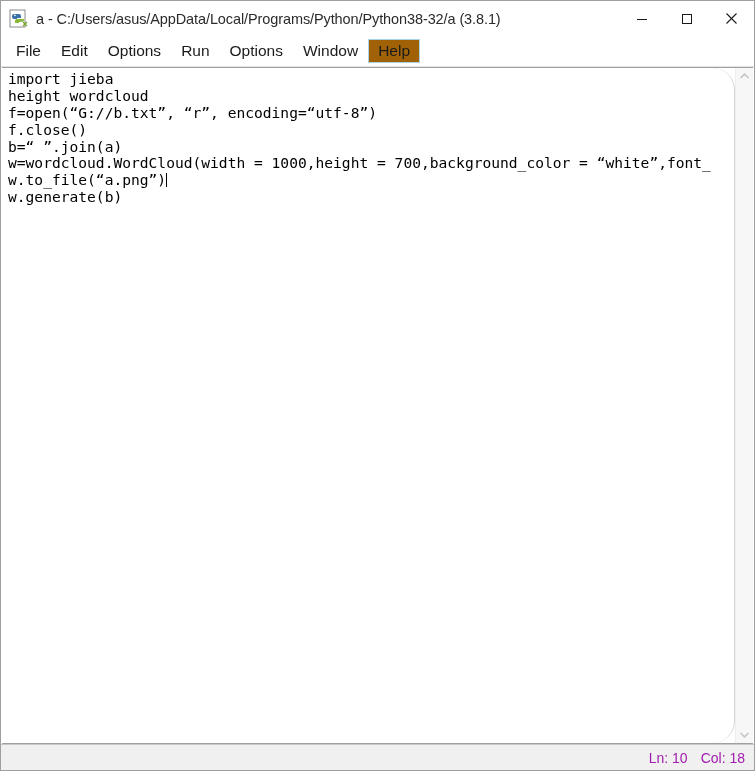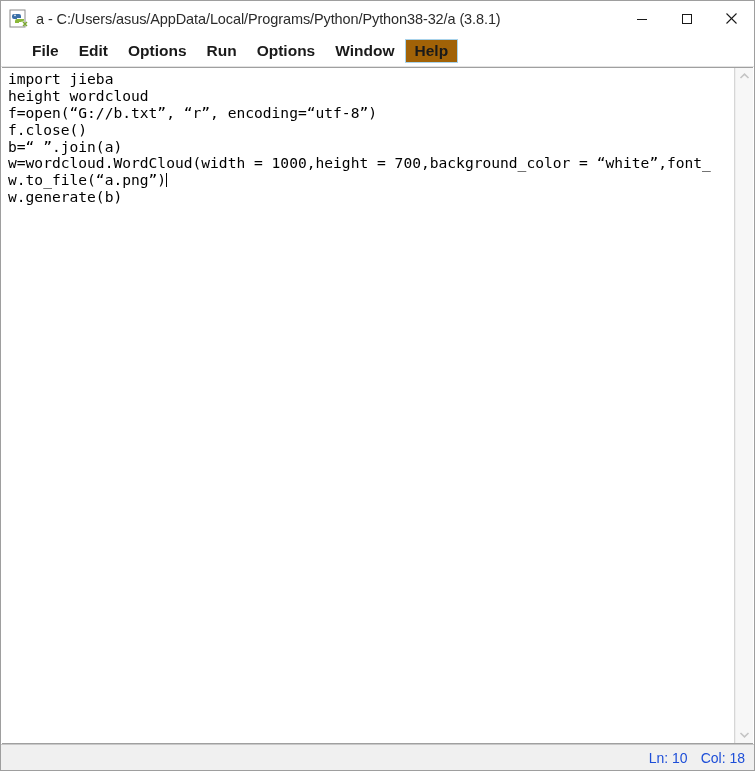--- a/index.html
+++ b/index.html
@@ -67,23 +67,22 @@
   }
   .win-btn svg { display: block; }
 
   
   .menubar {
     height: 29px;
     min-height: 29px;
     background: #ffffff;
     display: flex;
     align-items: stretch;
-    padding-left: 21px;
+    padding-left: 5px;
     border-bottom: 1px solid #e3e3e3;
-    font-weight: bold;
   }
   .menu-item {
     display: flex;
     align-items: center;
     padding: 0 9px;
     font-size: 15.5px;
     color: #1a1a1a;
     white-space: nowrap;
     margin: 2px 0 3px 0;
     border: 1px solid transparent;
@@ -105,20 +104,21 @@
     margin: 0 1px;
     min-height: 0;
   }
   .code-area {
     flex: 1 1 auto;
     position: relative;
     overflow: hidden;
     padding: 3px 0 0 6px;
     background: #ffffff;
     border-right: 1px solid #d6d6d6;
+    border-radius: 22px;
   }
   .code-line {
     font-family: "DejaVu Sans Mono", "Liberation Mono", monospace;
     font-size: 14.6px;
     line-height: 16.9px;
     color: #000000;
     white-space: pre;
     letter-spacing: 0px;
     height: 16.9px;
   }
@@ -162,21 +162,21 @@
     background: #f0f0f0;
     border-top: 1px solid #c8c8c8;
     display: flex;
     align-items: center;
     justify-content: flex-end;
     padding-right: 9px;
     gap: 13px;
   }
   .status-text {
     font-size: 14px;
-    color: #1d4ed8;
+    color: #a21caf;
     white-space: nowrap;
   }
 </style>
 </head>
 <body>
 
 <div class="window">
 
   <div class="titlebar">
     <div class="title-icon">

